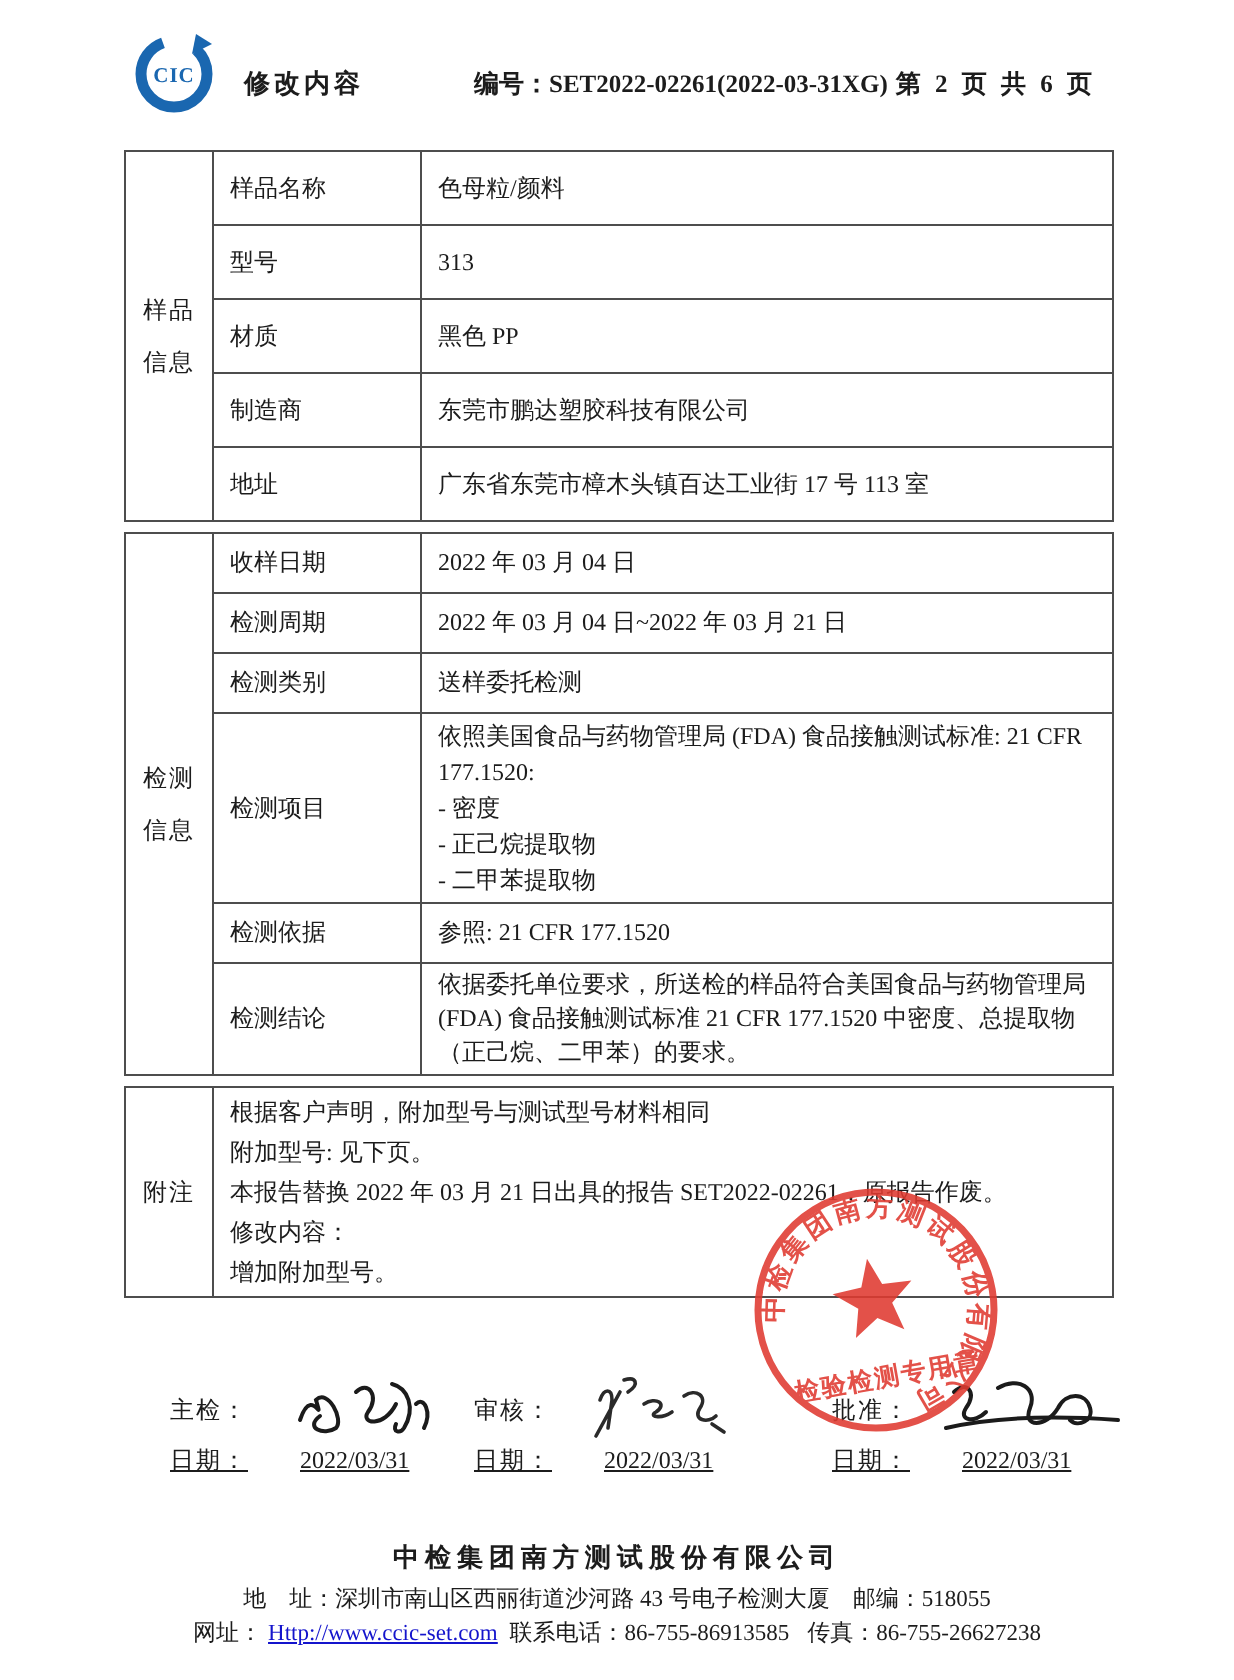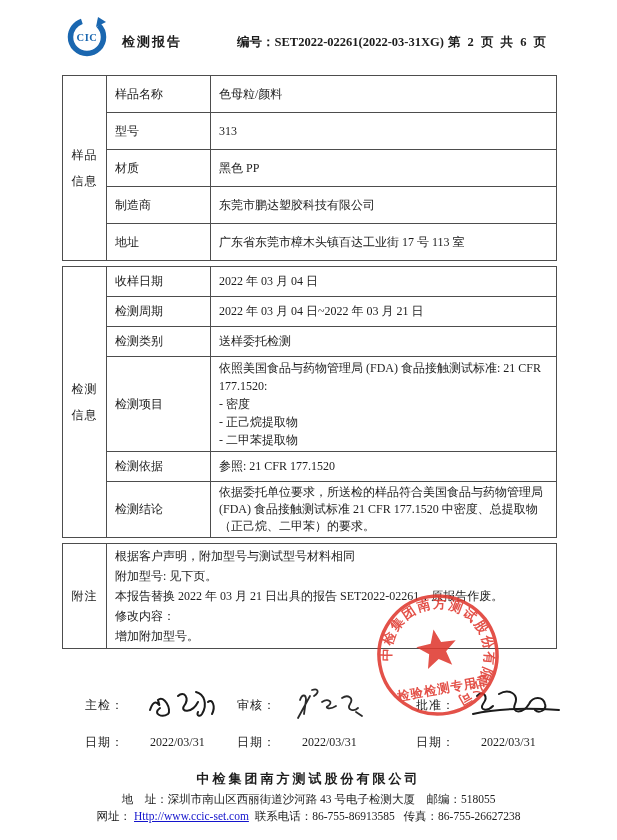--- a/index.html
+++ b/index.html
@@ -20,21 +20,21 @@
   tr.h32 td{height:32px;}
   tr.h25 td{height:25px;}
   td.multi{line-height:18px;padding:3px 8px;}
   td.concl{line-height:17px;padding:3px 8px;}
   td.notes{line-height:20px;padding:3px 8px;}
   
   .sigzone{position:absolute;left:0;top:684px;width:617px;height:80px;font-size:12px;}
   .sigcol{position:absolute;top:0;}
   .sigcol .role{display:flex;align-items:flex-end;height:38px;}
   .sigcol .role .lbl{letter-spacing:1px;padding-bottom:8px;}
-  .sigcol .daterow{display:flex;margin-top:12px;align-items:center;}
+  .sigcol .daterow{display:flex;align-items:center;text-decoration:underline;}
   .sigcol .daterow .lbl{letter-spacing:1px;}
   .sigcol .daterow .dval{margin-left:26px;font-size:12px;}
   .sig-svg{margin-left:14px;}
   
   .stamp{position:absolute;left:374px;top:591px;width:128px;height:128px;
          transform:rotate(-10deg);opacity:0.88;z-index:10;pointer-events:none;}
   
   .footer{position:absolute;left:0;top:770px;width:617px;text-align:center;}
   .footer .co{font-size:13px;font-weight:bold;letter-spacing:3px;}
   .footer .addr{font-size:11.5px;margin-top:4px;}
@@ -46,21 +46,21 @@
 <body>
 
 <div class="page">
 
   <div class="hdr">
     <svg class="logo" width="50" height="48" viewBox="0 0 50 48">
       <circle cx="25" cy="24" r="16.5" fill="none" stroke="#1a67b0" stroke-width="5.5" stroke-dasharray="86 18" stroke-dashoffset="14"></circle>
       <polygon points="36,4 44,9 34,14" fill="#1a67b0"></polygon>
       <text x="25" y="28" text-anchor="middle" font-size="10.5" font-weight="bold" fill="#1a67b0" font-family="Liberation Serif, serif" letter-spacing="0.5">CIC</text>
     </svg>
-    <div class="rpt-title">检测报告</div>
+    <div class="rpt-title">修改内容</div>
     <div class="rpt-no"><span>编号：</span><span>SET2022-02261(2022-03-31XG)</span></div>
     <div class="pageinfo">第 2 页 共 6 页</div>
   </div>
 
   <div class="tables">
 
 
     <table class="t">
       <colgroup>
           <col class="c1">

